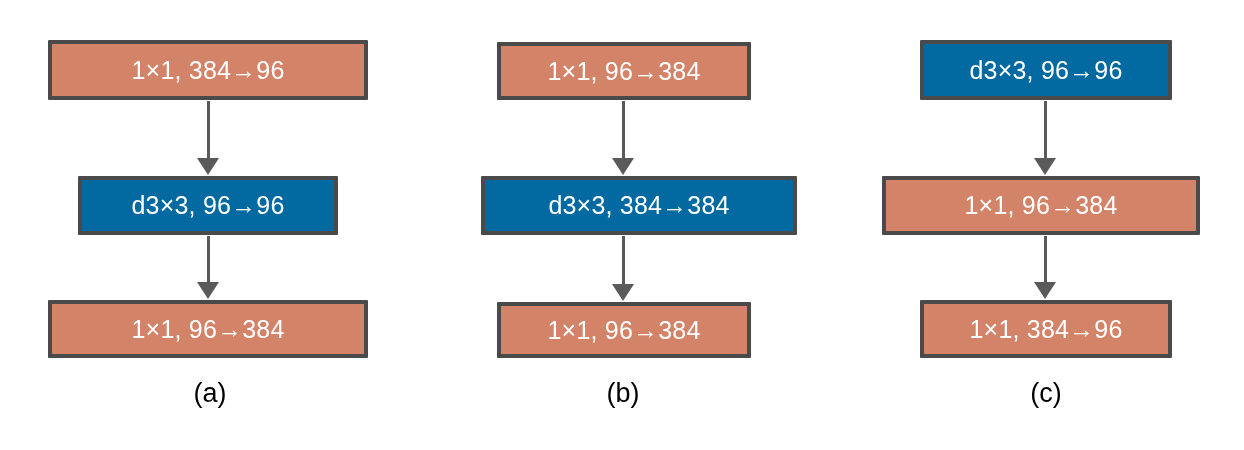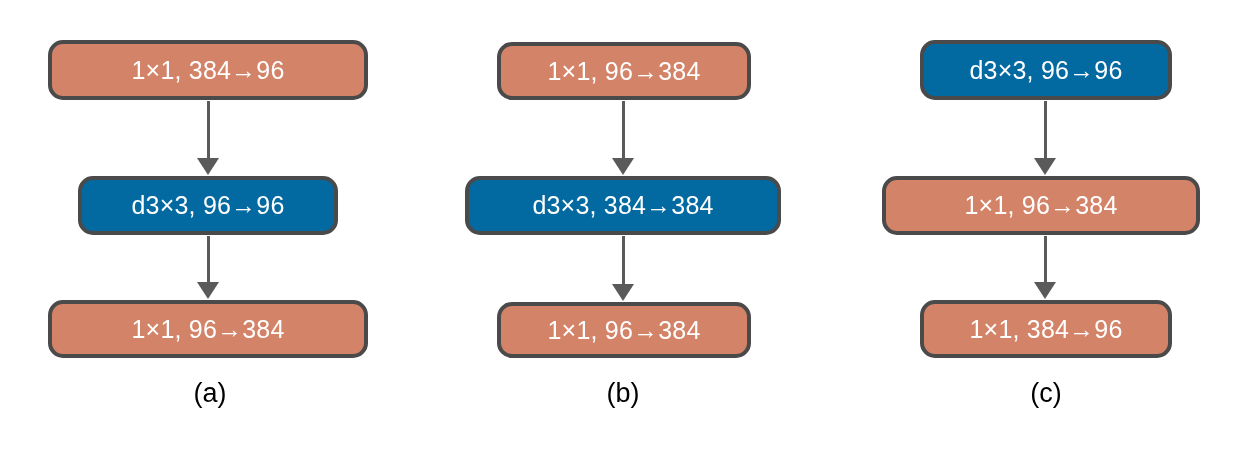--- a/index.html
+++ b/index.html
@@ -21,21 +21,21 @@
   }
   .column {
     position: absolute;
     top: 0;
     height: 450px;
   }
   .node {
     position: absolute;
     box-sizing: border-box;
     border: 4px solid #4a4a4a;
-    border-radius: 15px;
+    border-radius: 1px;
     display: flex;
     align-items: center;
     justify-content: center;
     color: #ffffff;
     font-size: 25px;
     letter-spacing: 0.2px;
     line-height: 1;
     white-space: nowrap;
     user-select: none;
   }
@@ -97,21 +97,21 @@
     <div class="column">
       <div class="arrow" style="left: 612px; top: 101px; height: 74px;">
         <div class="shaft" style="height: 57px;"></div>
         <div class="head"></div>
       </div>
       <div class="arrow" style="left: 612px; top: 236px; height: 65px;">
         <div class="shaft" style="height: 48px;"></div>
         <div class="head"></div>
       </div>
       <div class="node pointwise" style="left: 497px; top: 42px; width: 254px; height: 58px;">1×1, 96→384</div>
-      <div class="node depthwise" style="left: 465px; top: 176px; width: 316px; height: 59px;">d3×3, 384→384</div>
+      <div class="node depthwise" style="left: 481px; top: 176px; width: 316px; height: 59px;">d3×3, 384→384</div>
       <div class="node pointwise" style="left: 497px; top: 302px; width: 254px; height: 56px;">1×1, 96→384</div>
       <div class="caption" style="left: 623px;">(b)</div>
     </div>
     <div class="column">
       <div class="arrow" style="left: 1034px; top: 101px; height: 74px;">
         <div class="shaft" style="height: 57px;"></div>
         <div class="head"></div>
       </div>
       <div class="arrow" style="left: 1034px; top: 236px; height: 63px;">
         <div class="shaft" style="height: 46px;"></div>

